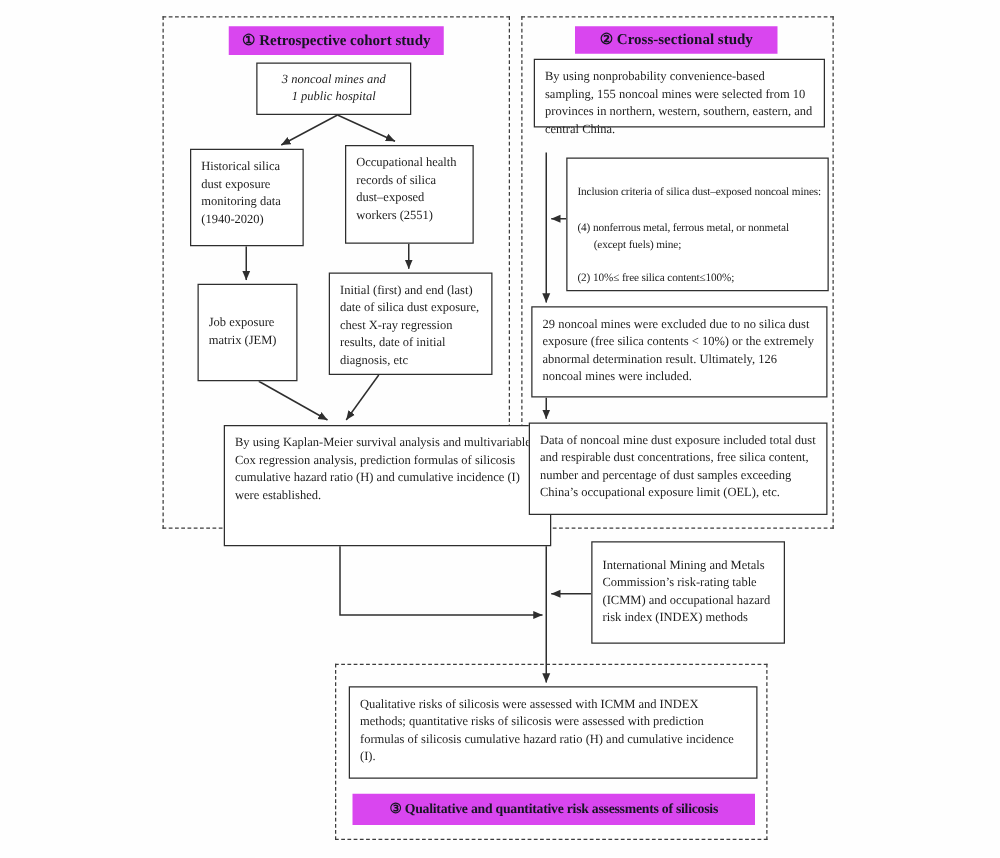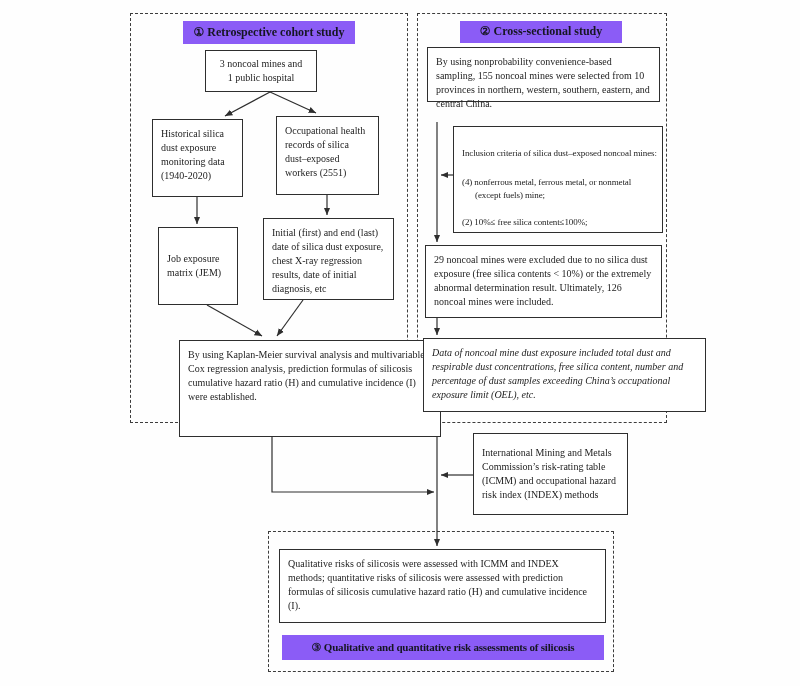--- a/index.html
+++ b/index.html
@@ -2,21 +2,21 @@
 <html><head>
 <meta charset="utf-8">
 <style>
   html,body { margin:0; padding:0; background:#fff; }
   .stage {
     position:relative; width:800px; height:686px; background:#fefefe;
     font-family:"Liberation Serif", serif; color:#1d1d1d; overflow:hidden;
   }
   .panel { position:absolute; border:1.6px dashed #3c3c3c; box-sizing:border-box; background:transparent; }
   .titlebar {
-    position:absolute; background:#8b5cf6; color:#161622;
+    position:absolute; background:#d946ef; color:#161622;
     font-weight:bold; font-size:12px; line-height:1.1;
     display:flex; align-items:center; justify-content:center; text-align:right;
     box-sizing:border-box; white-space:nowrap;
   }
   .box {
     position:absolute; border:1.2px solid #2e2e2e; background:#fff;
     font-size:10px; line-height:1.4; padding:7px 8px; box-sizing:border-box;
     white-space:pre-line; text-align:left;
   }
   .box.thick { border-width:1.6px; }
@@ -54,21 +54,21 @@
       <path d="M437,122 L437,242" marker-end="url(#arw)"></path>
       <path d="M453,175 L441,175" marker-end="url(#arw)"></path>
       <path d="M437,318 L437,335" marker-end="url(#arw)"></path>
       <path d="M437,412 L437,546" marker-end="url(#arw)"></path>
       <path d="M473,475 L441,475" marker-end="url(#arw)"></path>
     </g>
   </svg>
 
   <div class="titlebar" style="left:183px; top:21px; width:172px; height:23px;">① Retrospective cohort study</div>
 
-  <div class="box center vcenter" style="left:205px; top:50px; width:112px; height:42px; justify-content:center;">3 noncoal mines and
+  <div class="box center vcenter" style="left:205px; top:50px; width:124px; height:42px; justify-content:center;font-style:italic;">3 noncoal mines and
 1 public hospital</div>
 
   <div class="box" style="left:152px; top:119px; width:91px; height:78px;">Historical silica dust exposure monitoring data (1940-2020)</div>
 
   <div class="box" style="left:276px; top:116px; width:103px; height:79px;">Occupational health records of silica dust–exposed workers (2551)</div>
 
   <div class="box vcenter" style="left:158px; top:227px; width:80px; height:78px;">Job exposure matrix (JEM)</div>
 
   <div class="box" style="left:263px; top:218px; width:131px; height:82px;">Initial (first) and end (last) date of silica dust exposure, chest X-ray regression results, date of initial diagnosis, etc</div>
 
@@ -81,21 +81,21 @@
   <div class="box criteria" style="left:453px; top:126px; width:210px; height:107px;">
     <div class="crit-head">Inclusion criteria of silica dust–exposed noncoal mines:</div>
     <div class="crit-item">(4) nonferrous metal, ferrous metal, or nonmetal (except fuels) mine;</div>
     <div class="crit-item">(2) 10%≤ free silica content≤100%;</div>
     <div class="crit-item">(3) complete basic information;</div>
     <div class="crit-item">(4) no extremely abnormal determination result(s).</div>
   </div>
 
   <div class="box" style="left:425px; top:245px; width:237px; height:73px;">29 noncoal mines were excluded due to no silica dust exposure (free silica contents &lt; 10%) or the extremely abnormal determination result. Ultimately, 126 noncoal mines were included.</div>
 
-  <div class="box" style="left:423px; top:338px; width:283px; height:74px;font-style:italic;">Data of noncoal mine dust exposure included total dust and respirable dust concentrations, free silica content, number and percentage of dust samples exceeding China’s occupational exposure limit (OEL), etc.</div>
+  <div class="box" style="left:423px; top:338px; width:239px; height:74px;">Data of noncoal mine dust exposure included total dust and respirable dust concentrations, free silica content, number and percentage of dust samples exceeding China’s occupational exposure limit (OEL), etc.</div>
 
   <div class="box vcenter" style="left:473px; top:433px; width:155px; height:82px;">International Mining and Metals Commission’s risk-rating table (ICMM) and occupational hazard risk index (INDEX) methods</div>
 
   <div class="box" style="left:279px; top:549px; width:327px; height:74px;">Qualitative risks of silicosis were assessed with ICMM and INDEX methods; quantitative risks of silicosis were assessed with prediction formulas of silicosis cumulative hazard ratio (H) and cumulative incidence (I).</div>
 
   <div class="titlebar t3" style="left:282px; top:635px; width:322px; height:25px;">③ Qualitative and quantitative risk assessments of silicosis</div>
 
 </div>
 
 </body></html>

